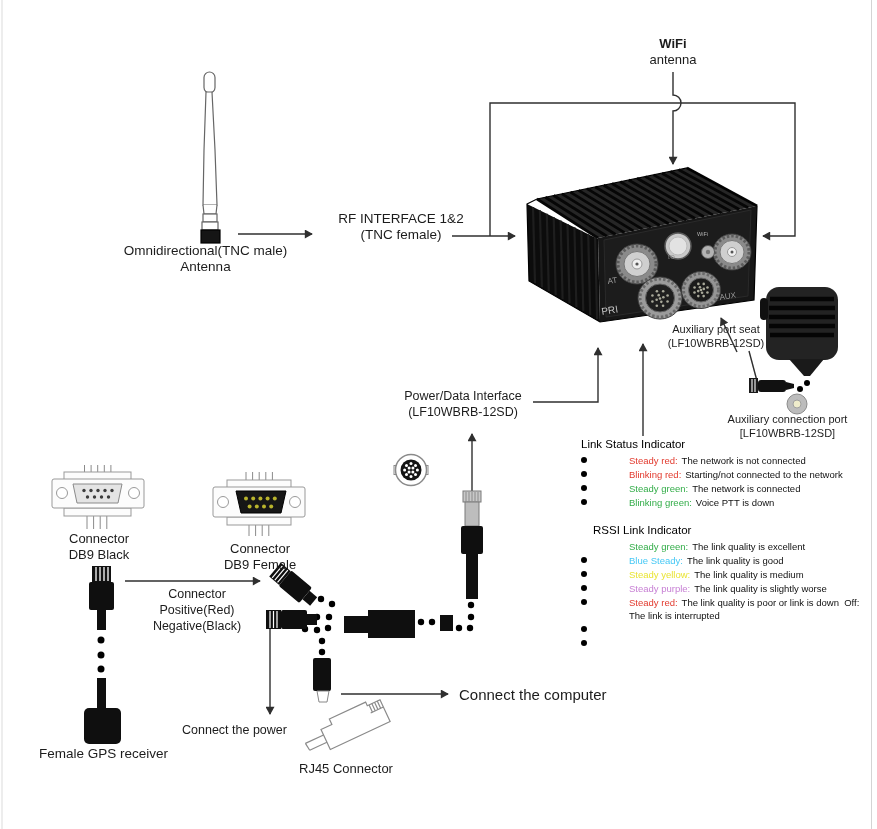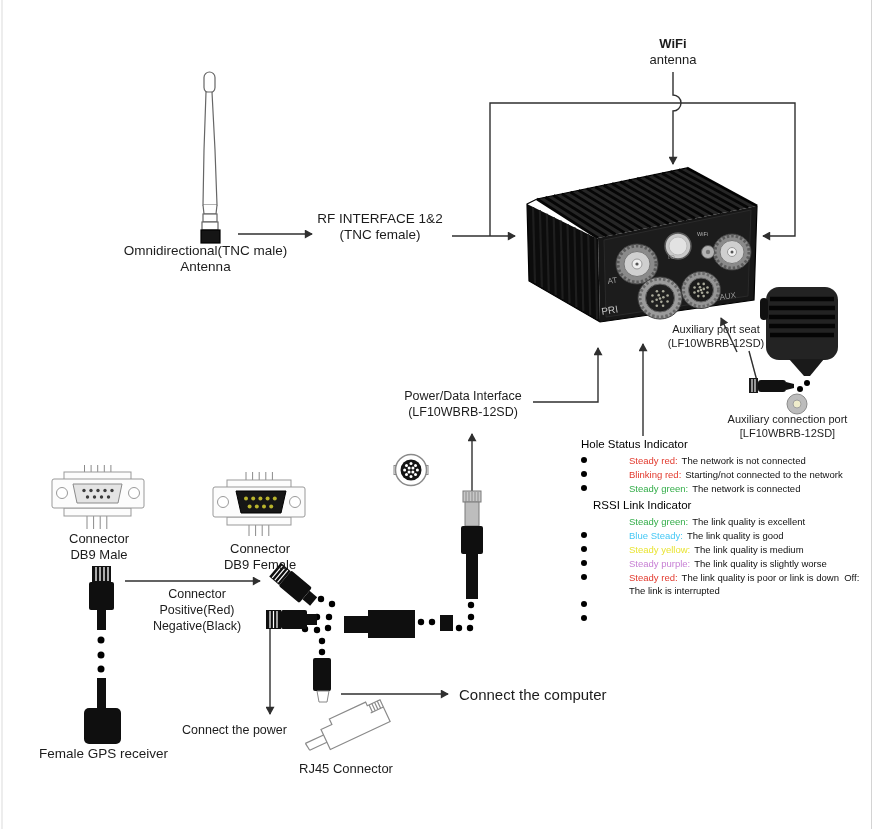--- a/index.html
+++ b/index.html
@@ -5,21 +5,21 @@
   html,body{margin:0;padding:0;background:#fff;}
   body{font-family:"Liberation Sans","DejaVu Sans",sans-serif;color:#1c1c1c;}
   #canvas{position:relative;width:877px;height:829px;background:#fff;overflow:hidden;}
   #diagram-svg{position:absolute;left:0;top:0;}
   .lbl{position:absolute;text-align:center;font-size:13px;line-height:16px;color:#1c1c1c;}
   .lbl.small{font-size:11px;line-height:14px;}
   .lbl.nw{white-space:nowrap;text-align:left;}
   .b{font-weight:bold;}
   .indicator-block{position:absolute;left:580px;top:437px;width:282px;}
   .ind-title{font-size:11.5px;color:#000;margin:0 0 3px 1px;line-height:14px;}
-  .ind-title.rssi{margin-top:3px;padding-left:12px;}
+  .ind-title.rssi{margin-top:14px;padding-left:12px;}
   .indicator-row{display:flex;align-items:flex-start;margin-bottom:1px;min-height:13px;gap:36px;}
   .bullet{flex:0 0 auto;width:6px;height:6px;border-radius:3px;background:#000;margin:3px 6px 0 1px;}
   .itext{font-size:9.5px;line-height:13px;color:#101010;}
   .itext .lead{margin-right:4px;}
 </style>
 </head>
 <body>
 
 <div id="canvas">
 
@@ -367,21 +367,21 @@
         <path d="M322,730 H303" fill="none"></path>
     <path d="M302,722 L303,730" fill="none"></path>
   </g>
 </svg>
 
   <div class="lbl" style="left:608px;top:36px;width:130px;">
     <div class="b">WiFi</div>
     <div>antenna</div>
   </div>
 
-  <div class="lbl" style="left:305px;top:211px;width:150px;font-size:13.5px;">
+  <div class="lbl" style="left:326px;top:211px;width:150px;font-size:13.5px;">
     <div>RF INTERFACE 1&amp;2</div>
     <div>(TNC female)</div>
   </div>
 
   <div class="lbl" style="left:103px;top:243px;width:205px;font-size:13.5px;">
     <div>Omnidirectional(TNC male)</div>
     <div>Antenna</div>
   </div>
 
   <div class="lbl small" style="left:641px;top:322px;width:150px;">
@@ -395,53 +395,57 @@
   </div>
 
   <div class="lbl" style="left:383px;top:388px;width:160px;font-size:12.5px;">
     <div>Power/Data Interface</div>
     <div>(LF10WBRB-12SD)</div>
   </div>
 
 
   <div class="lbl" style="left:49px;top:531px;width:100px;">
     <div>Connector</div>
-    <div>DB9 Male</div>
+    <div>DB9 Black</div>
   </div>
 
   <div class="lbl" style="left:210px;top:541px;width:100px;">
     <div>Connector</div>
     <div>DB9 Female</div>
   </div>
 
   <div class="lbl" style="left:127px;top:586px;width:140px;font-size:12.5px;">
     <div>Connector</div>
     <div>Positive(Red)</div>
     <div>Negative(Black)</div>
   </div>
 
   <div class="lbl nw" style="left:39px;top:746px;font-size:13.5px;">Female GPS receiver</div>
   <div class="lbl nw" style="left:182px;top:722px;font-size:12.5px;">Connect the power</div>
   <div class="lbl nw" style="left:459px;top:687px;font-size:15px;">Connect the computer</div>
   <div class="lbl nw" style="left:299px;top:761px;">RJ45 Connector</div>
 
   <div class="indicator-block">
-    <div class="ind-title">Hole Status Indicator</div>
+    <div class="ind-title">Link Status Indicator</div>
     <div id="link-status-items">
         <div class="indicator-row">
           <span class="bullet"></span>
           <span class="itext"><span class="lead" style="color: rgb(226, 58, 46);">Steady red:</span>The network is not connected</span>
         </div>
         <div class="indicator-row">
           <span class="bullet"></span>
           <span class="itext"><span class="lead" style="color: rgb(226, 58, 46);">Blinking red:</span>Starting/not connected to the network</span>
         </div>
         <div class="indicator-row">
           <span class="bullet"></span>
           <span class="itext"><span class="lead" style="color: rgb(51, 173, 73);">Steady green:</span>The network is connected</span>
+        </div>
+        <div class="indicator-row">
+          <span class="bullet"></span>
+          <span class="itext"><span class="lead" style="color: rgb(51, 173, 73);">Blinking green:</span>Voice PTT is down</span>
         </div>
       </div>
     <div class="ind-title rssi">RSSI Link Indicator</div>
     <div id="rssi-items">
         <div class="indicator-row">
           <span class="bullet" style="visibility: hidden;"></span>
           <span class="itext"><span class="lead" style="color: rgb(51, 173, 73);">Steady green:</span>The link quality is excellent</span>
         </div>
         <div class="indicator-row">
           <span class="bullet"></span>

